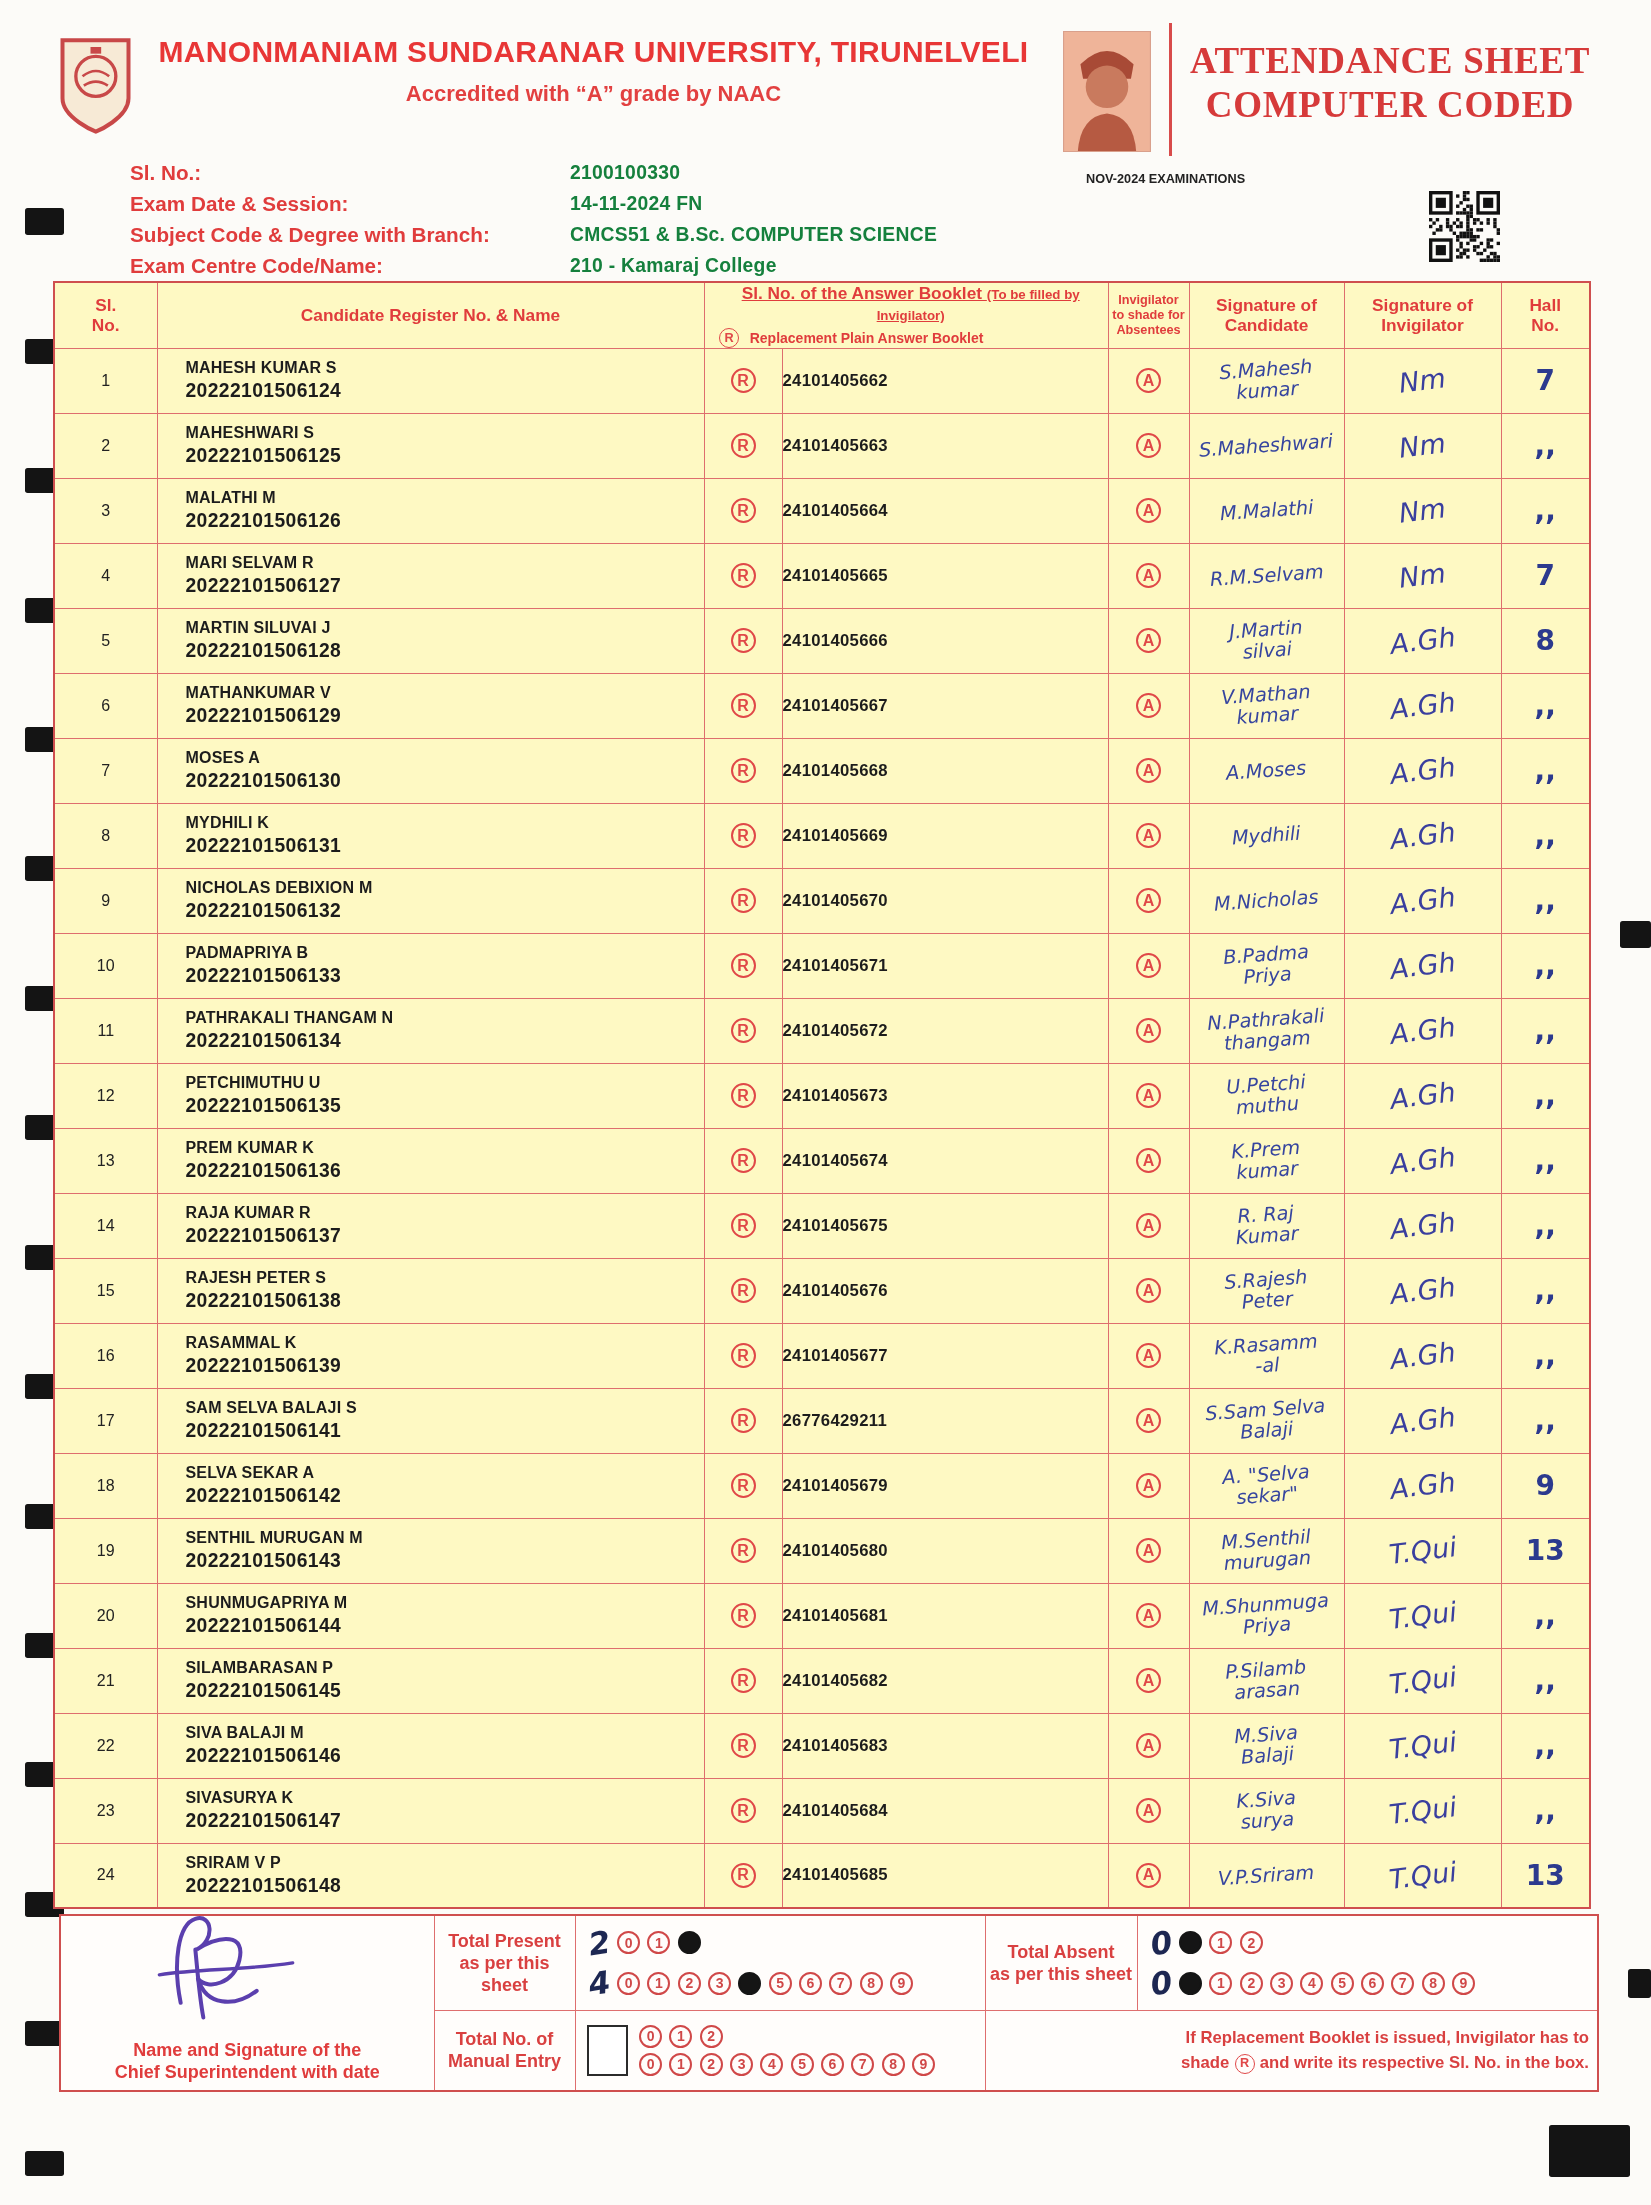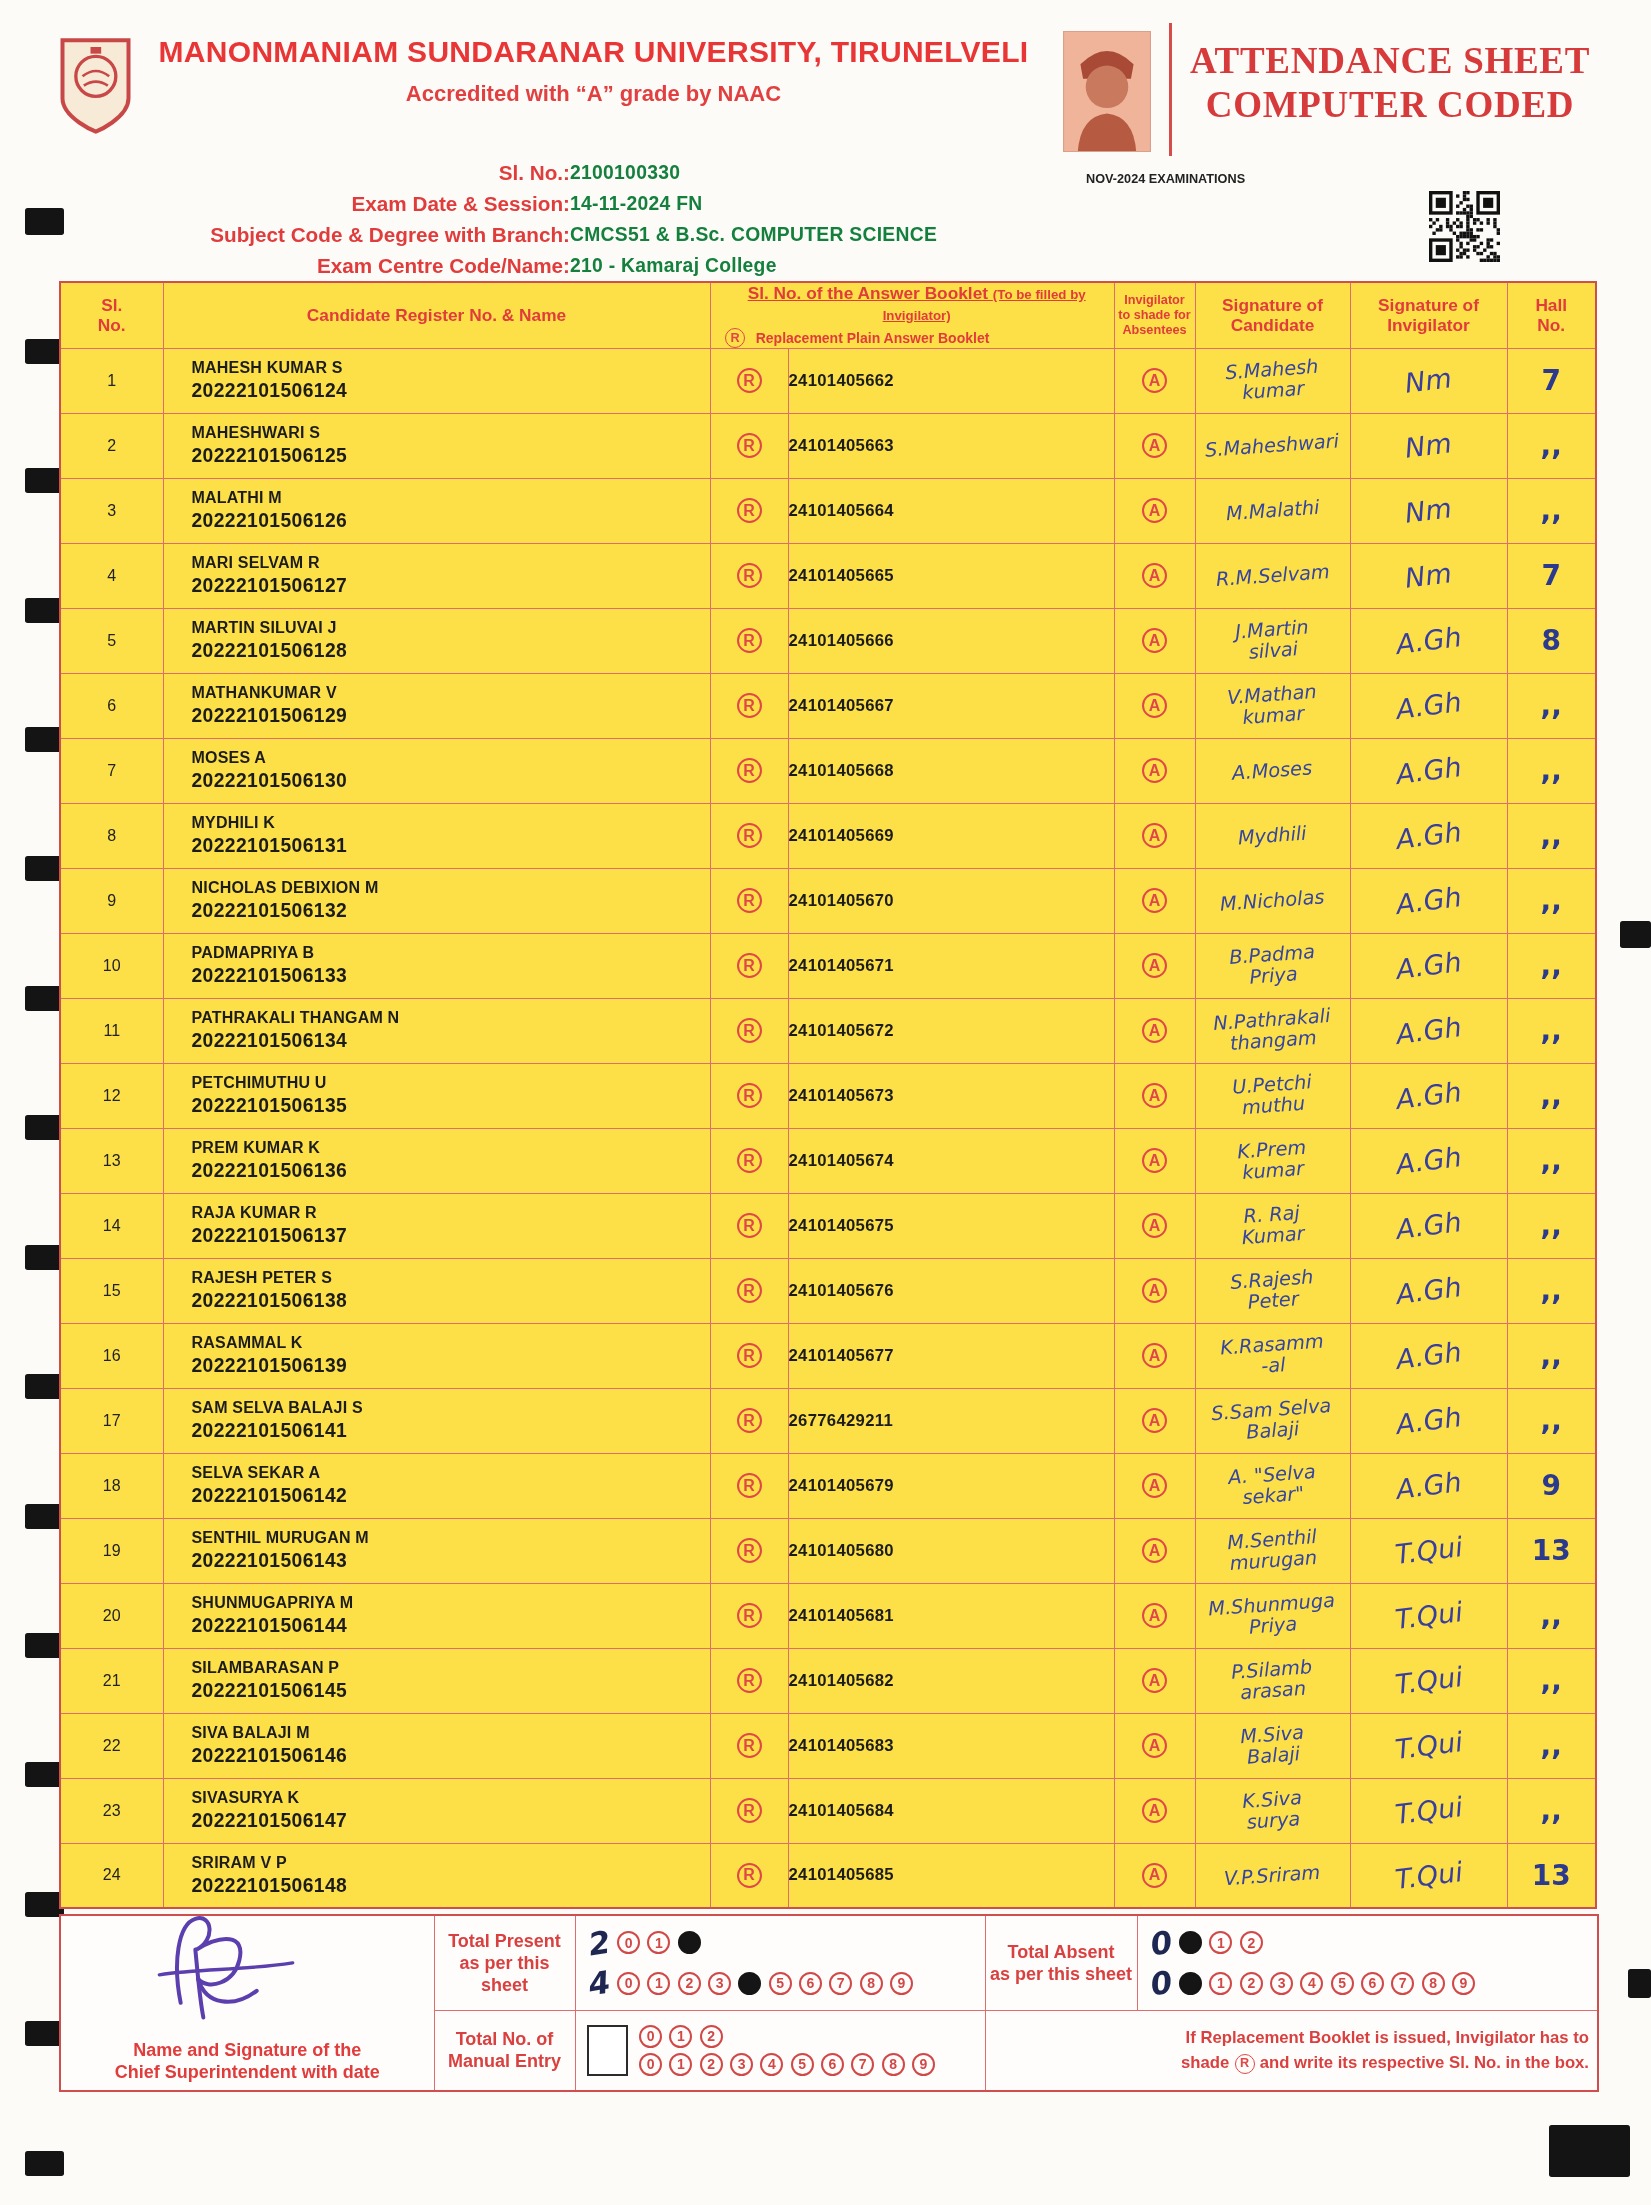--- a/index.html
+++ b/index.html
@@ -21,26 +21,26 @@
   .photo { position:absolute; left:1063px; top:31px; width:88px; height:121px; }
   .vline { position:absolute; left:1169px; top:23px; width:2.7px; height:133px; background:#d84b4b; }
   .sheet-title { position:absolute; left:1184px; top:39px; width:412px; text-align:center;
     font-family:"Liberation Serif", serif; font-weight:bold; font-size:37px; color:#d63a3a;
     line-height:44px; letter-spacing:0.7px; }
   .exam-session { position:absolute; left:1086px; top:172px; font-size:12.7px; font-weight:bold; color:#222; }
   .qr { position:absolute; left:1429px; top:191px; }
 
   .info { position:absolute; left:130px; top:157px; }
   .info-row { display:flex; height:31px; align-items:center; }
-  .info-label { width:440px; font-size:20.7px; font-weight:bold; color:#e03c3c;text-align:right; }
+  .info-label { width:440px; font-size:20.7px; font-weight:bold; color:#e03c3c; }
   .info-value { font-size:19.3px; font-weight:bold; color:#15803d; letter-spacing:0.3px; }
 
   
-  table.att { position:absolute; left:59px; top:281px; width:1538px;
-    border-collapse:collapse; table-layout:fixed; border:2.7px solid #cf4f4f; background:#fde047; }
+  table.att { position:absolute; left:53px; top:281px; width:1538px;
+    border-collapse:collapse; table-layout:fixed; border:2.7px solid #cf4f4f; background:#fef9c3; }
   .att th, .att td { border:1.3px solid #de6e6e; }
   .att thead th { height:51px; color:#e03c3c; font-weight:bold; vertical-align:middle; text-align:center; }
   .att tbody td { height:65px; vertical-align:middle; }
   .h-two { white-space:pre-line; font-size:17.3px; line-height:20px; }
   .h-small { white-space:pre-line; font-size:12.7px; line-height:14.7px; }
   th.c-book { text-align:left; padding-left:9.3px; }
   .bh1 { font-size:17.3px;text-decoration:underline; }
   .bh1 .b-note { font-size:13.3px; font-weight:bold; }
   .bh2 { font-size:14px; margin-top:2.7px; display:flex; align-items:center; gap:5.3px; }
 

